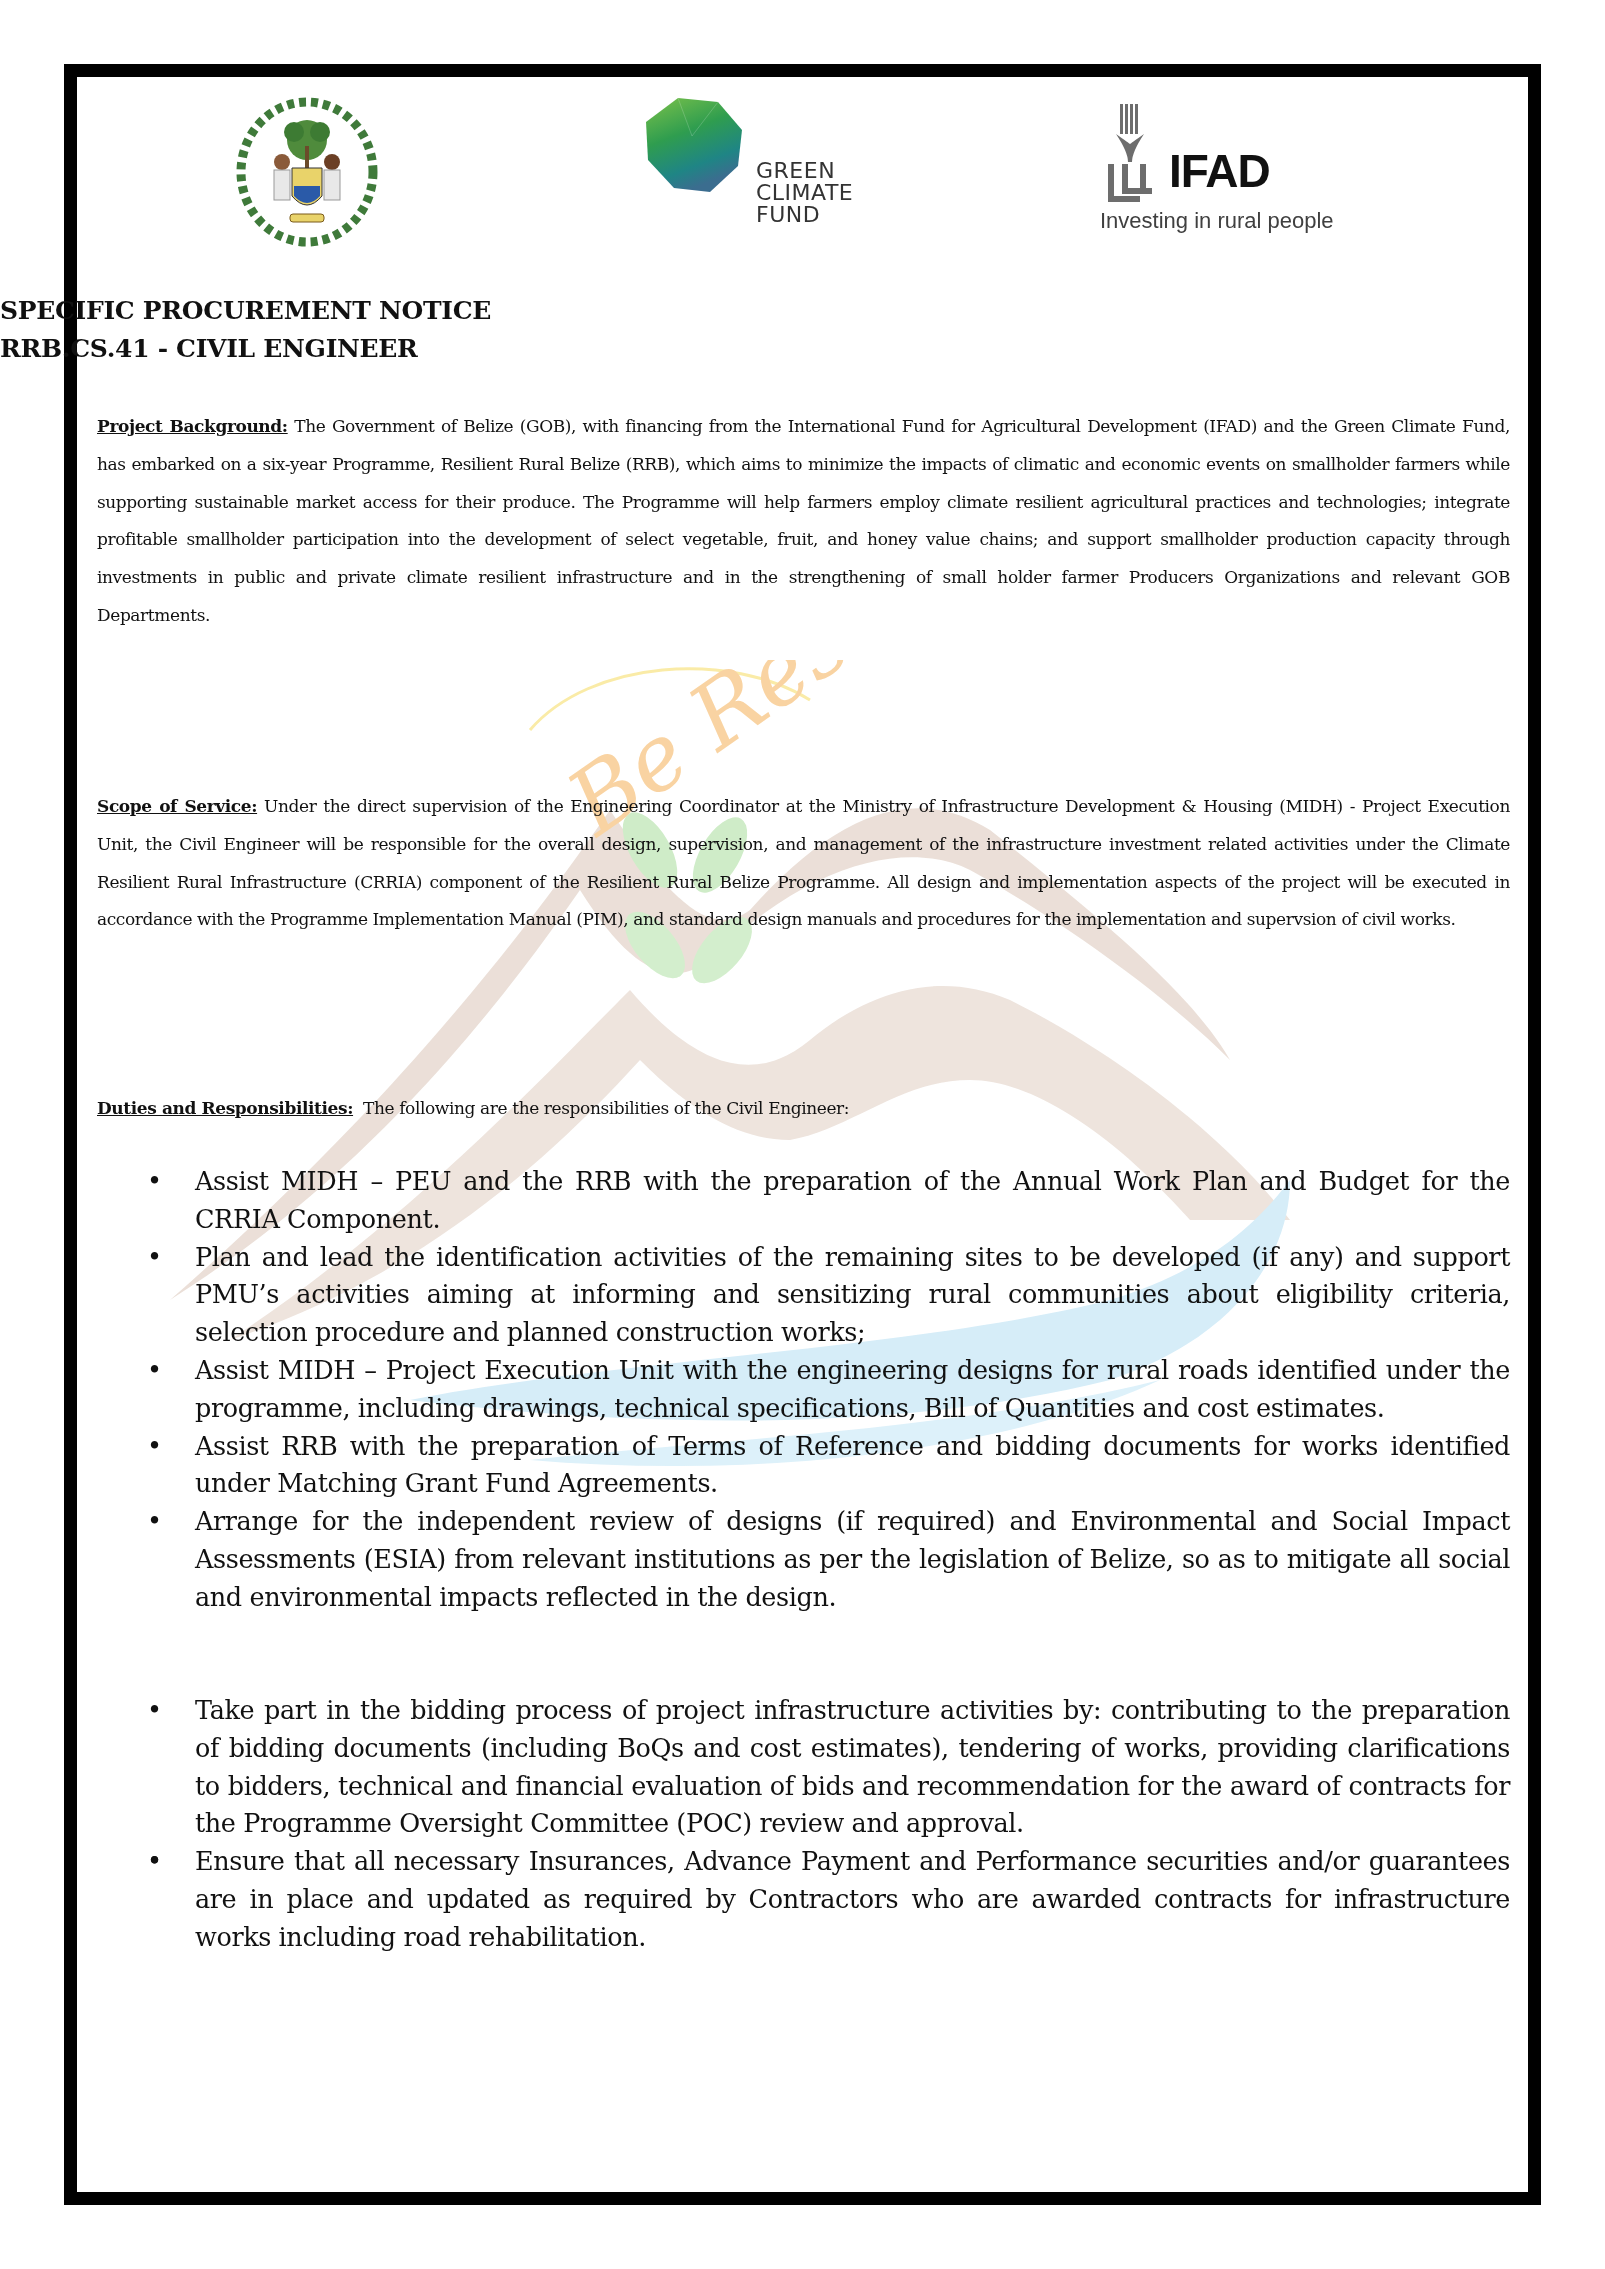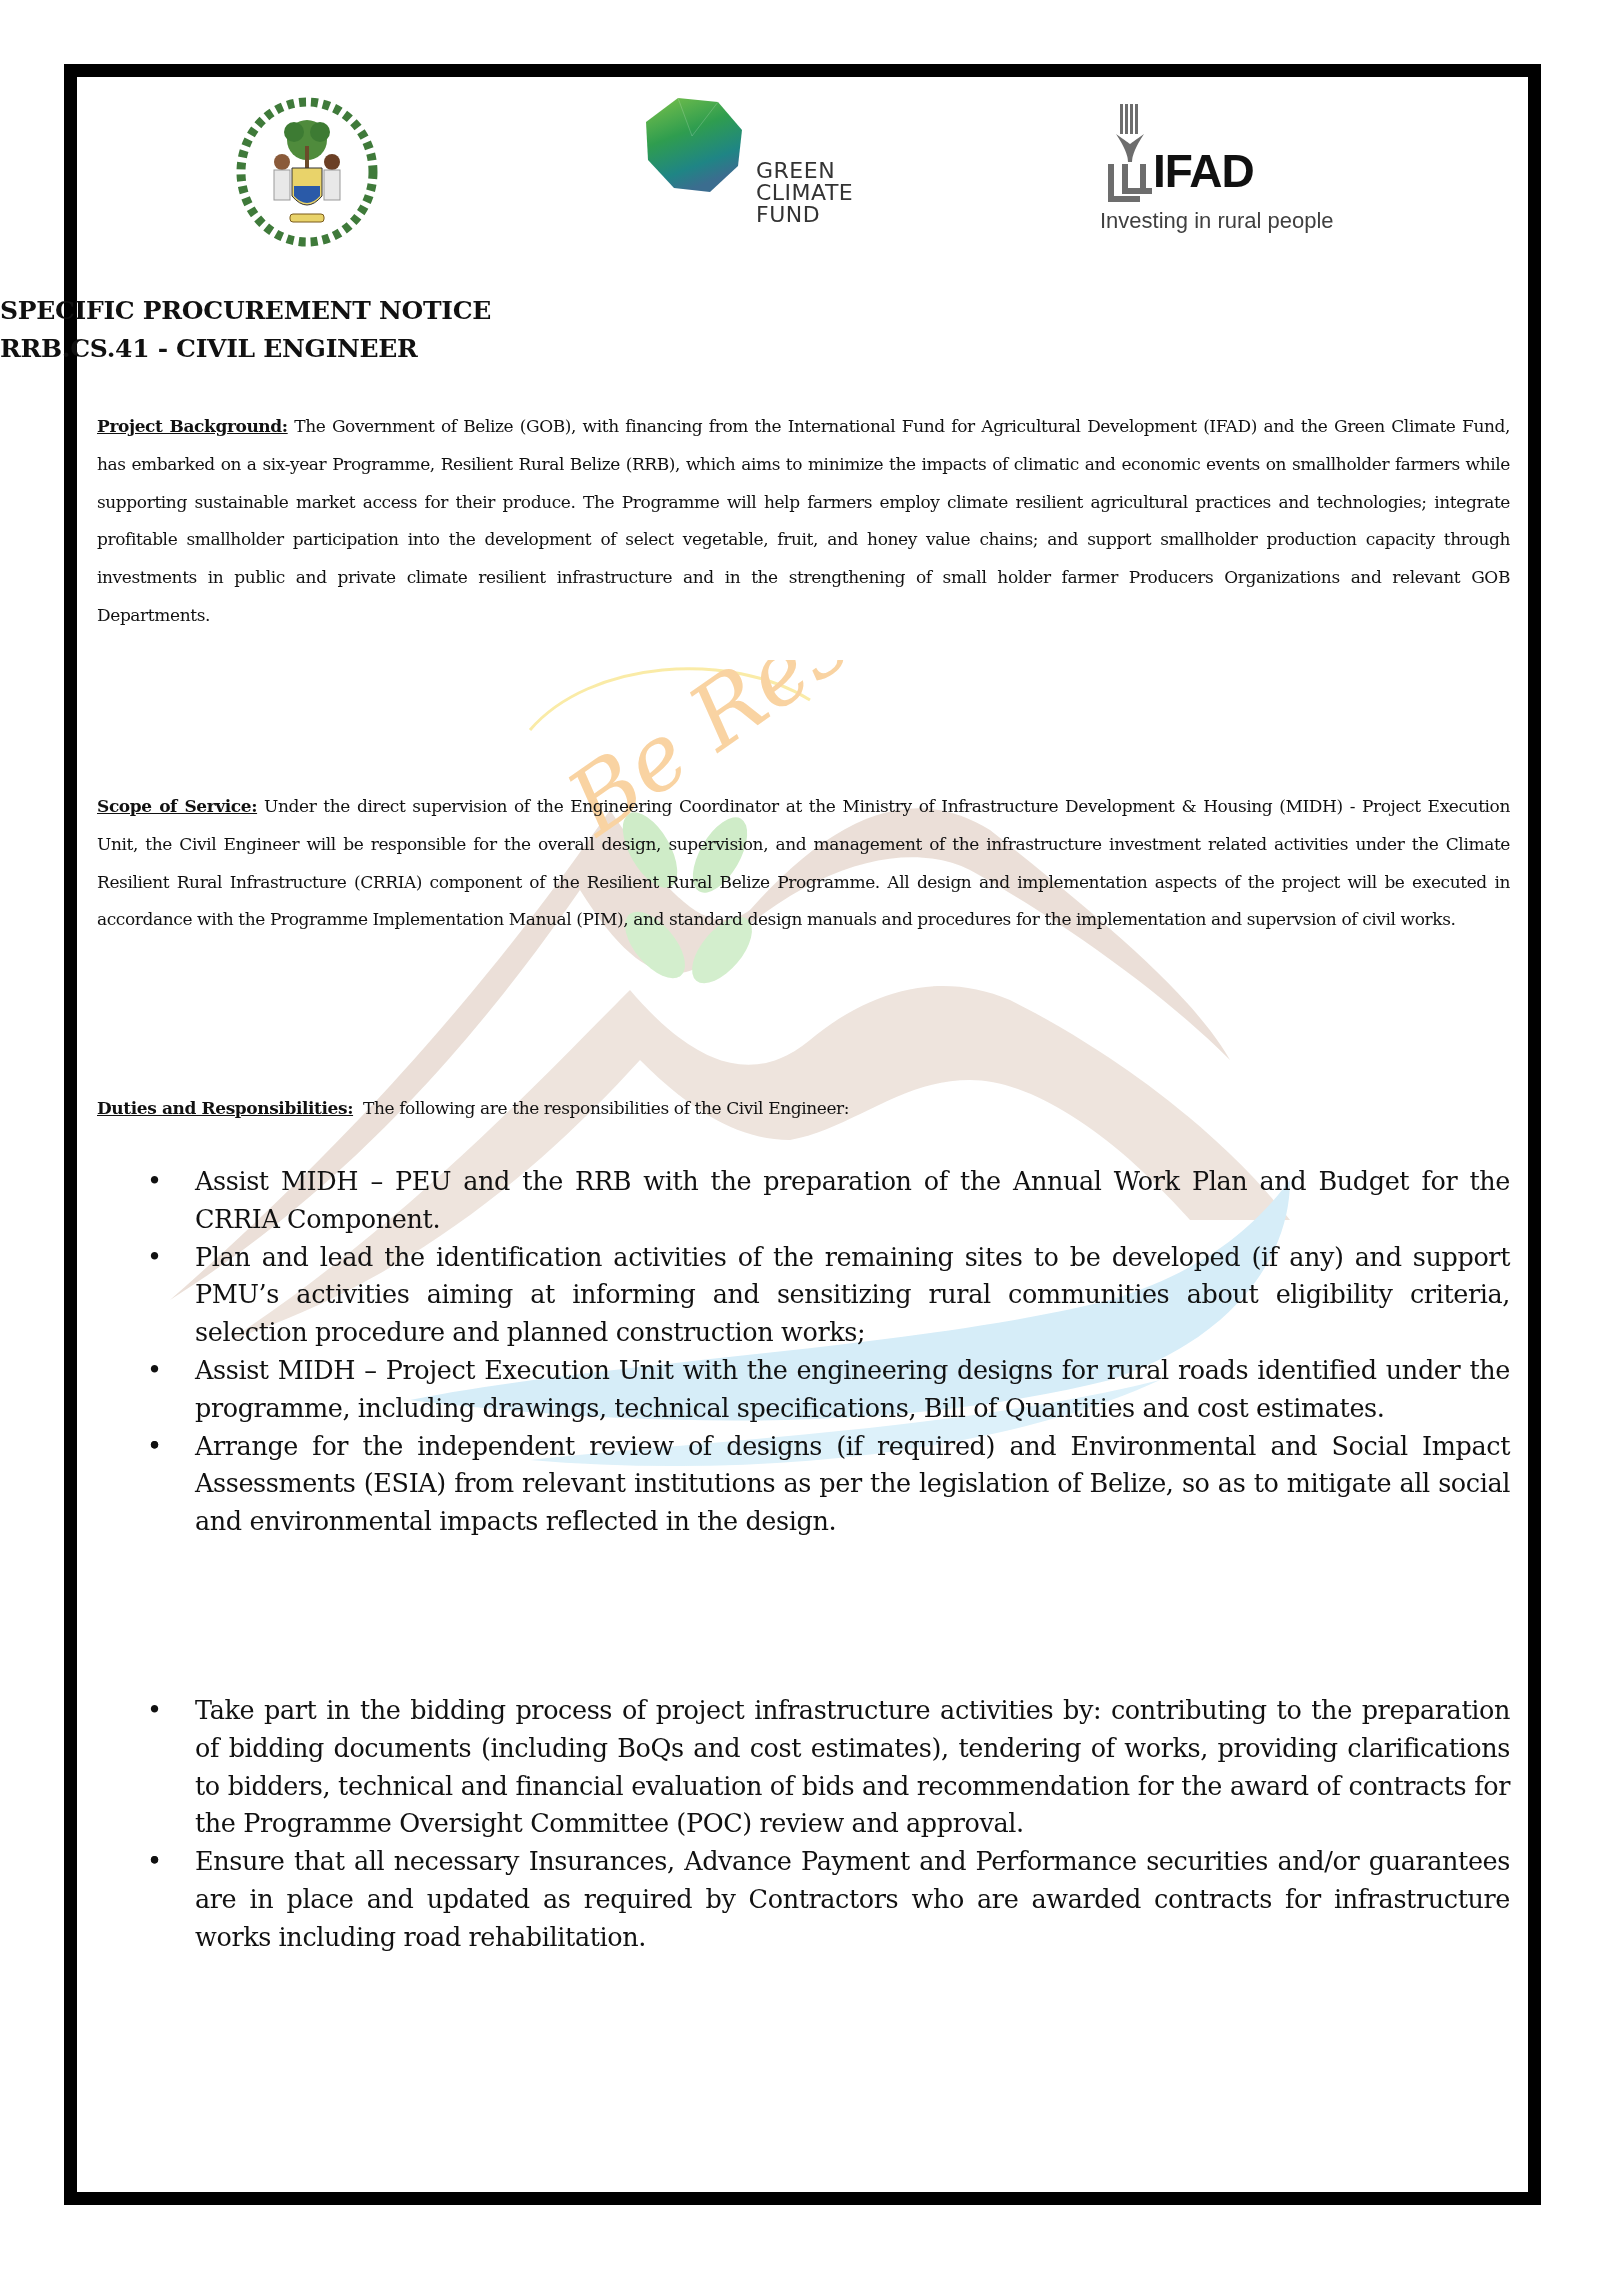--- a/index.html
+++ b/index.html
@@ -5,21 +5,21 @@
   html, body { margin:0; padding:0; background:#ffffff; }
   body { width:1605px; height:2269px; position:relative; overflow:hidden; font-family:"DejaVu Serif", serif; color:#111; }
   .frame { position:absolute; left:64px; top:64px; width:1451px; height:2115px; border:13px solid #000; }
   .watermark { position:absolute; left:110px; top:660px; width:1400px; height:900px; z-index:0; pointer-events:none; }
   .logos { position:absolute; left:0; top:0; width:1605px; height:260px; z-index:2; }
   .logo { position:absolute; }
   .crest { left:232px; top:96px; width:150px; height:152px; }
   .gcf { left:640px; top:96px; width:220px; height:135px; }
   .gcf-text { position:absolute; left:116px; top:64px; font-family:"DejaVu Sans", sans-serif; font-size:22px; line-height:22px; color:#333; letter-spacing:0.5px; }
   .ifad { left:1100px; top:104px; width:270px; height:135px; }
-  .ifad-word { position:absolute; left:53px; top:40px; font-family:"Liberation Sans", sans-serif; font-weight:bold; font-size:46px; color:#111; letter-spacing:-1px; }
+  .ifad-word { position:absolute; left:69px; top:40px; font-family:"Liberation Sans", sans-serif; font-weight:bold; font-size:46px; color:#111; letter-spacing:-1px; }
   .ifad-tag { position:absolute; left:0; top:104px; font-family:"Liberation Sans", sans-serif; font-size:22px; color:#404040; white-space:nowrap; }
   .title { position:absolute; left:0; width:1605px; text-align:left; font-weight:bold; font-size:25px; z-index:2; font-family:"DejaVu Serif", serif; letter-spacing:-0.3px; }
   .t1 { top:296px; }
   .t2 { top:334px; }
   .content { position:absolute; left:97px; width:1413px; z-index:2; font-size:17px; line-height:37.8px; text-align:justify; letter-spacing:-0.4px; }
   .content p { margin:0; }
   .hdr { font-weight:bold; text-decoration:underline; }
   .bg { top:408px; }
   .scope { top:788px; }
   .duties { top:1090px; }
@@ -117,21 +117,21 @@
 </div>
 
 <div class="content duties">
   <p><span class="hdr">Duties and Responsibilities:</span><span style="white-space:pre">  The following are the responsibilities of the Civil Engineer:</span></p>
 </div>
 
 <ul class="bullets b1">
   <li><span class="dot">•</span><span>Assist MIDH – PEU and the RRB with the preparation of the Annual Work Plan and Budget for the CRRIA Component.</span></li>
   <li><span class="dot">•</span><span>Plan and lead the identification activities of the remaining sites to be developed (if any) and support PMU’s activities aiming at informing and sensitizing rural communities about eligibility criteria, selection procedure and planned construction works;</span></li>
   <li><span class="dot">•</span><span>Assist MIDH – Project Execution Unit with the engineering designs for rural roads identified under the programme, including drawings, technical specifications, Bill of Quantities and cost estimates.</span></li>
-  <li><span class="dot">•</span></li>
+  <li><span class="dot">•</span><span>Assist RRB with the preparation of Terms of Reference and bidding documents for works identified under Matching Grant Fund Agreements.</span></li>
   <li><span class="dot">•</span><span>Arrange for the independent review of designs (if required) and Environmental and Social Impact Assessments (ESIA) from relevant institutions as per the legislation of Belize, so as to mitigate all social and environmental impacts reflected in the design.</span></li>
 </ul>
 
 <ul class="bullets b2">
   <li><span class="dot">•</span><span>Take part in the bidding process of project infrastructure activities by: contributing to the preparation of bidding documents (including BoQs and cost estimates), tendering of works, providing clarifications to bidders, technical and financial evaluation of bids and recommendation for the award of contracts for the Programme Oversight Committee (POC) review and approval.</span></li>
   <li><span class="dot">•</span></li>
   <li><span class="dot">•</span><span>Ensure that all necessary Insurances, Advance Payment and Performance securities and/or guarantees are in place and updated as required by Contractors who are awarded contracts for infrastructure works including road rehabilitation.</span></li>
 </ul>
 
 </body></html>

